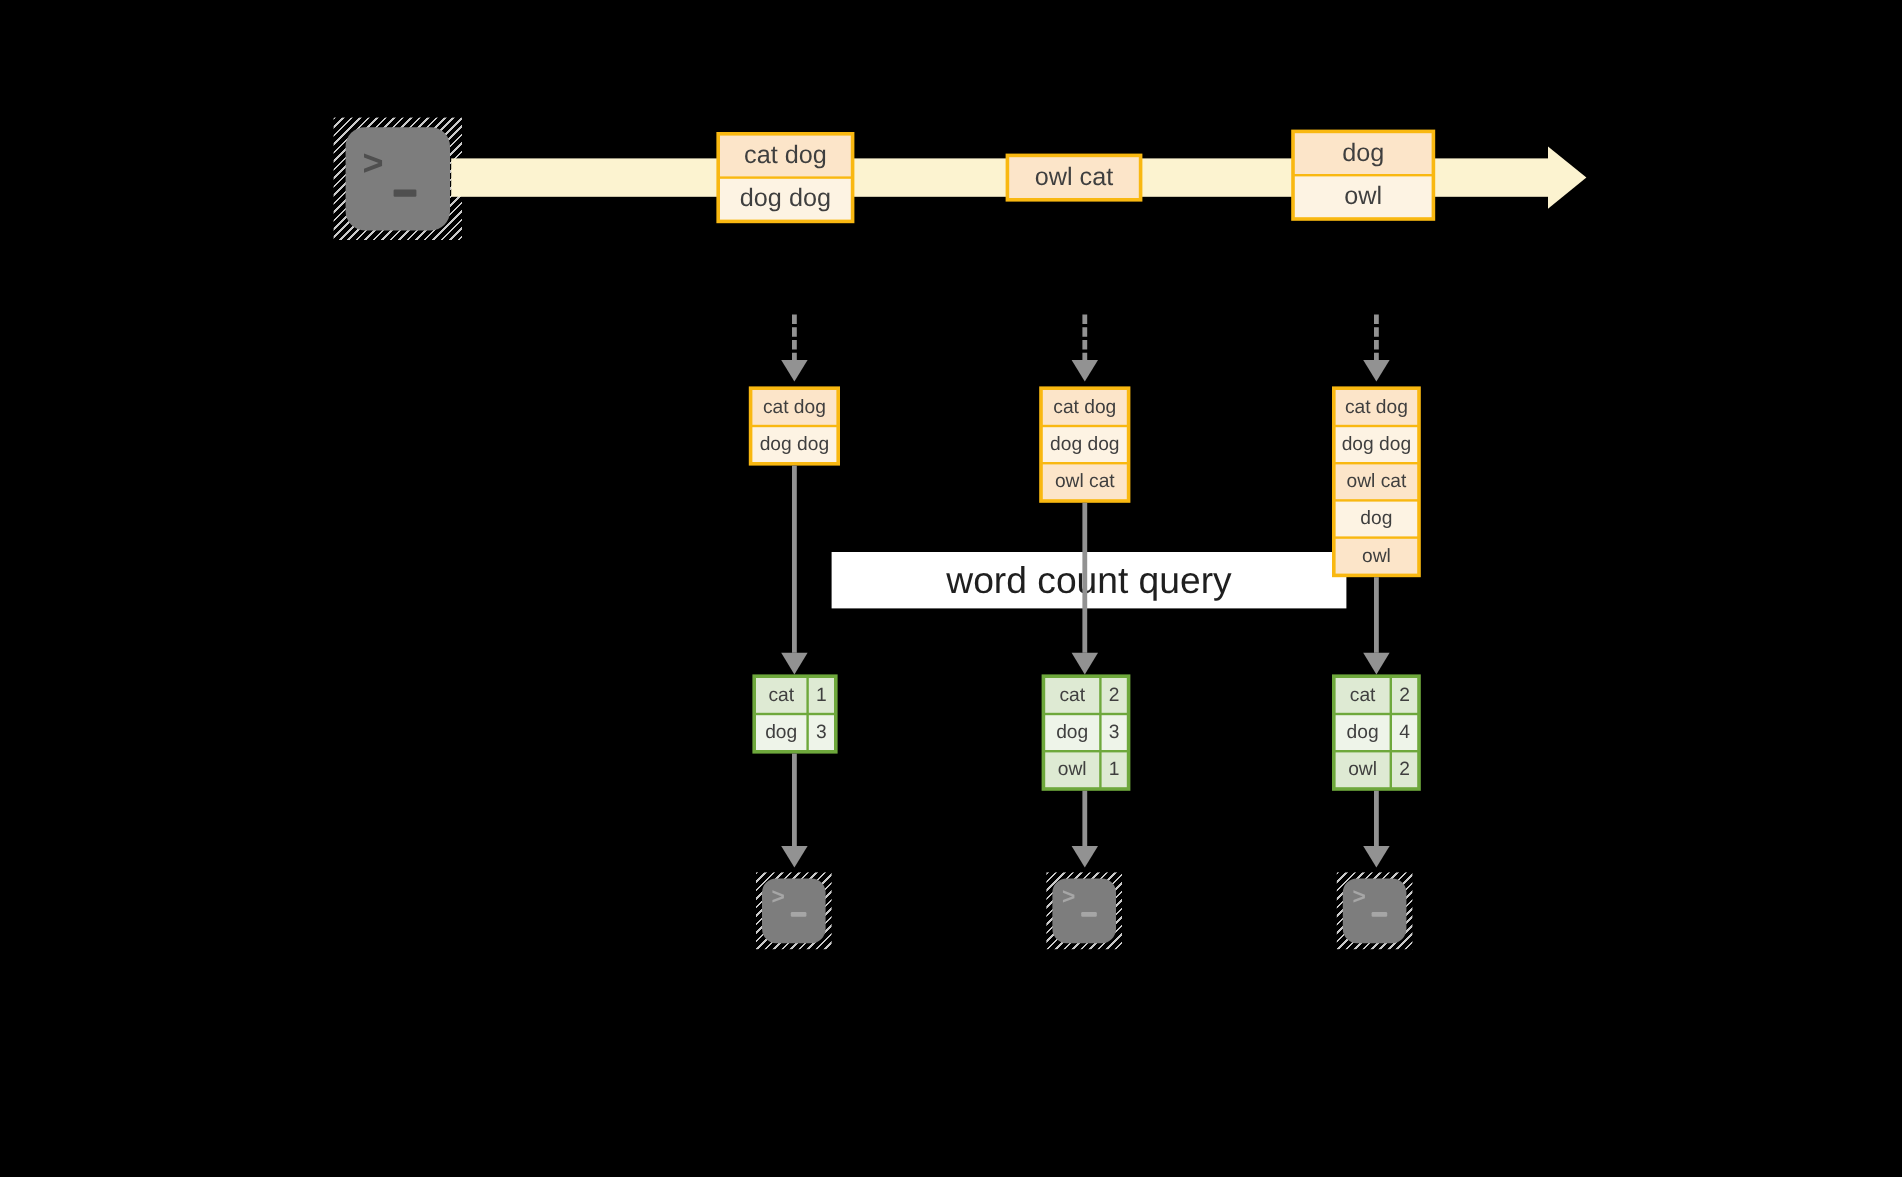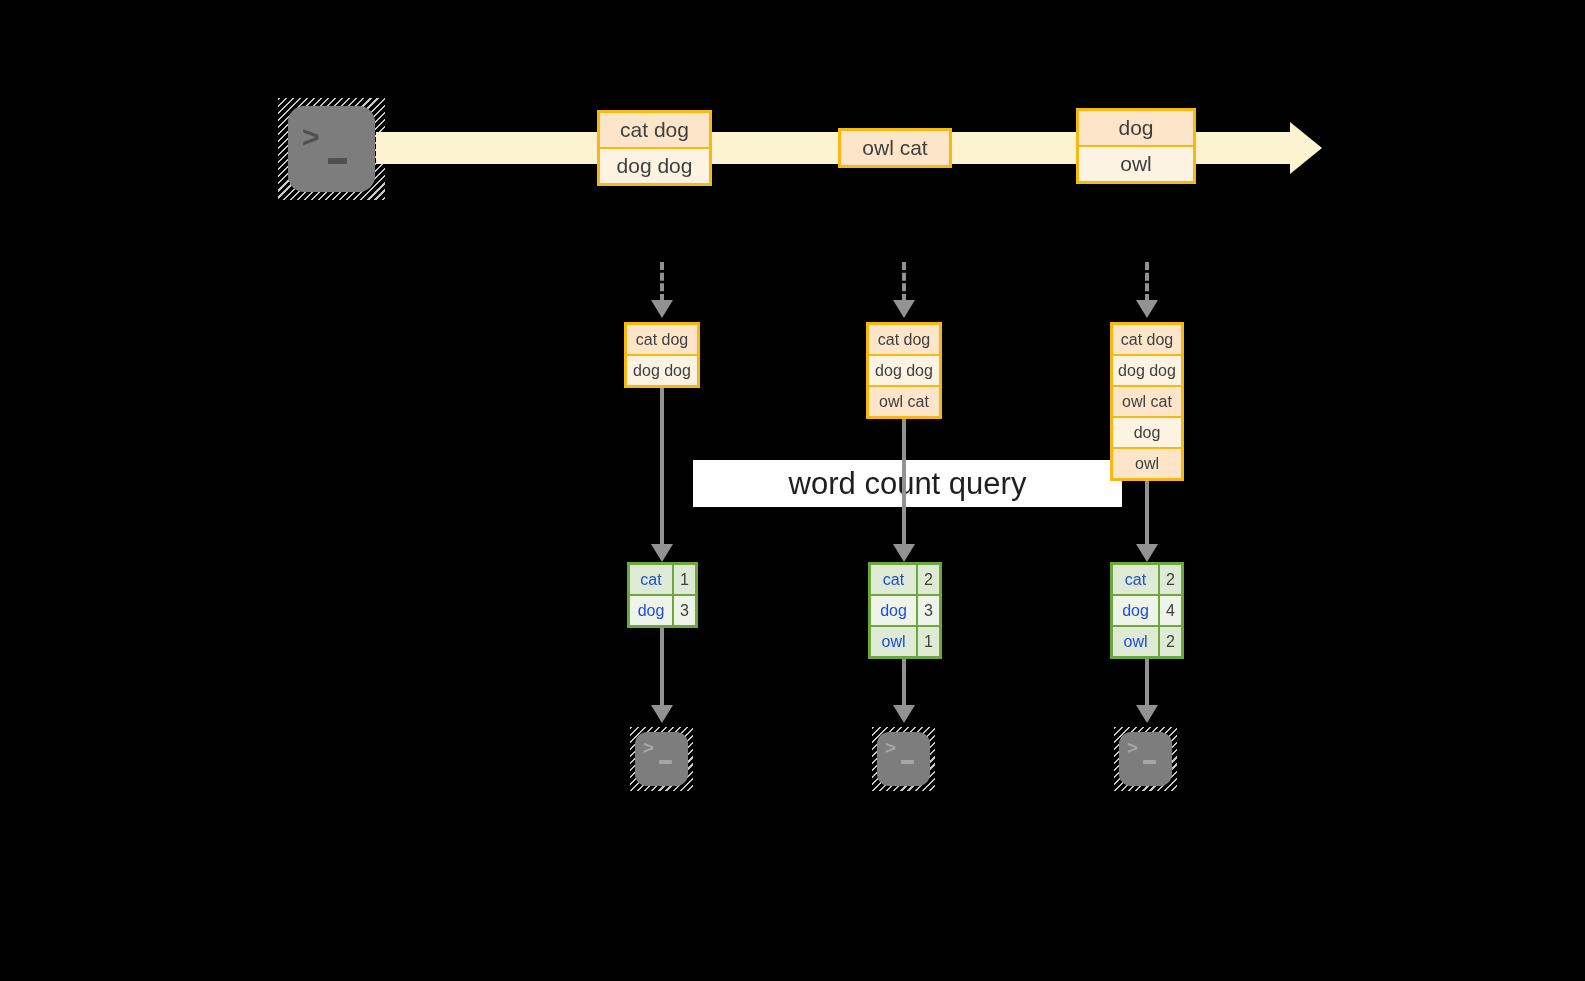--- a/index.html
+++ b/index.html
@@ -32,21 +32,21 @@
   .event-box .cell { height:34px; font-size:21px; }
   .acc-box .cell { height:29px; font-size:16px; }
   .cd { background:#fce5c9; }
   .cl { background:#fdf3e3; }
 
   
   .gtable { background:#6ea83c; display:flex; flex-direction:column;
     gap:2px; padding:3px; box-sizing:border-box; z-index:3; }
   .grow { display:flex; gap:2px; height:29px; }
   .gword { flex:1; display:flex; align-items:center; justify-content:center;
-    font-size:16px; color:#1d4ed8; }
+    font-size:16px; color:#404040; }
   .gcount { width:21px; display:flex; align-items:center; justify-content:center;
     font-size:16px; color:#3f3f3f; }
   .gd { background:#deead3; }
   .gl { background:#eef4e9; }
 
   
   .vline { width:4px; background:#929292; z-index:4; }
   .vdash { width:0; border-left:4px dashed #929292; z-index:4; }
   .ahead { width:0; height:0; border-left:11px solid transparent;
     border-right:11px solid transparent; border-top:18px solid #929292; z-index:4; }

